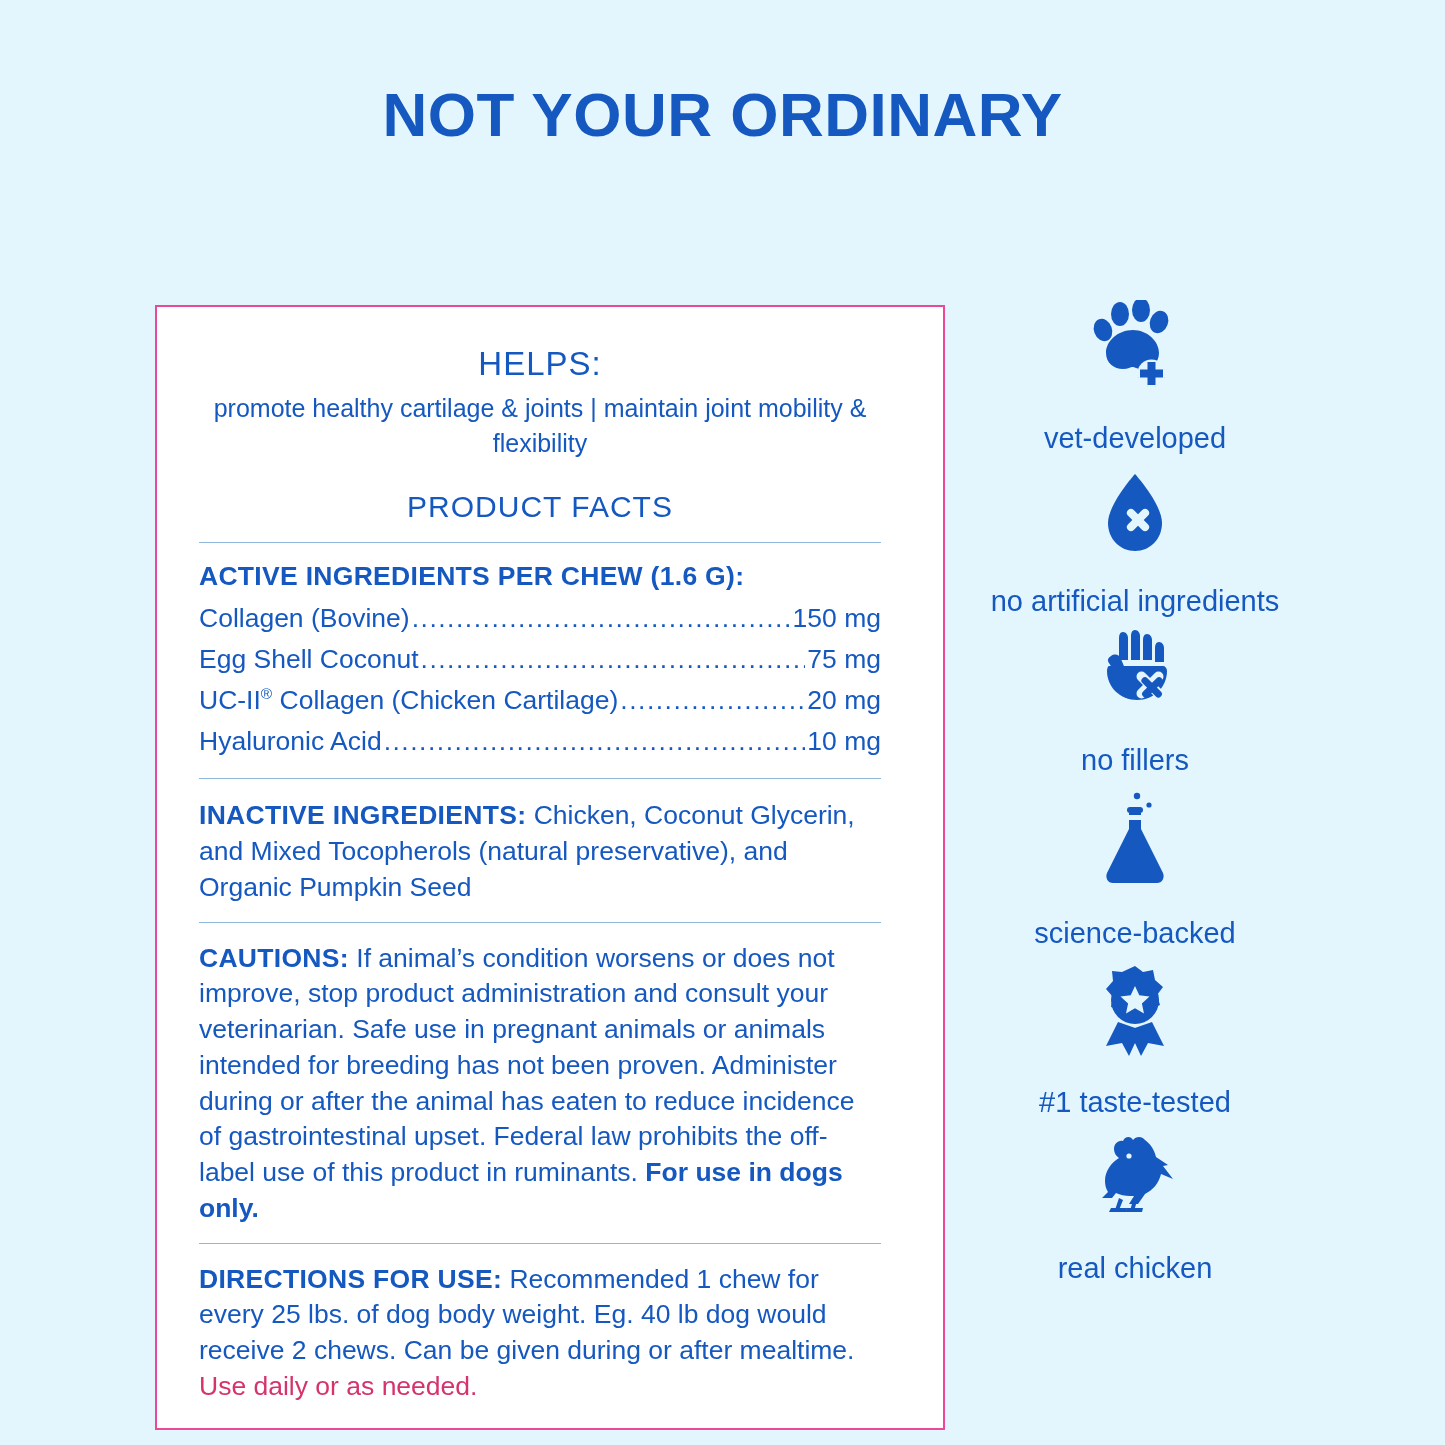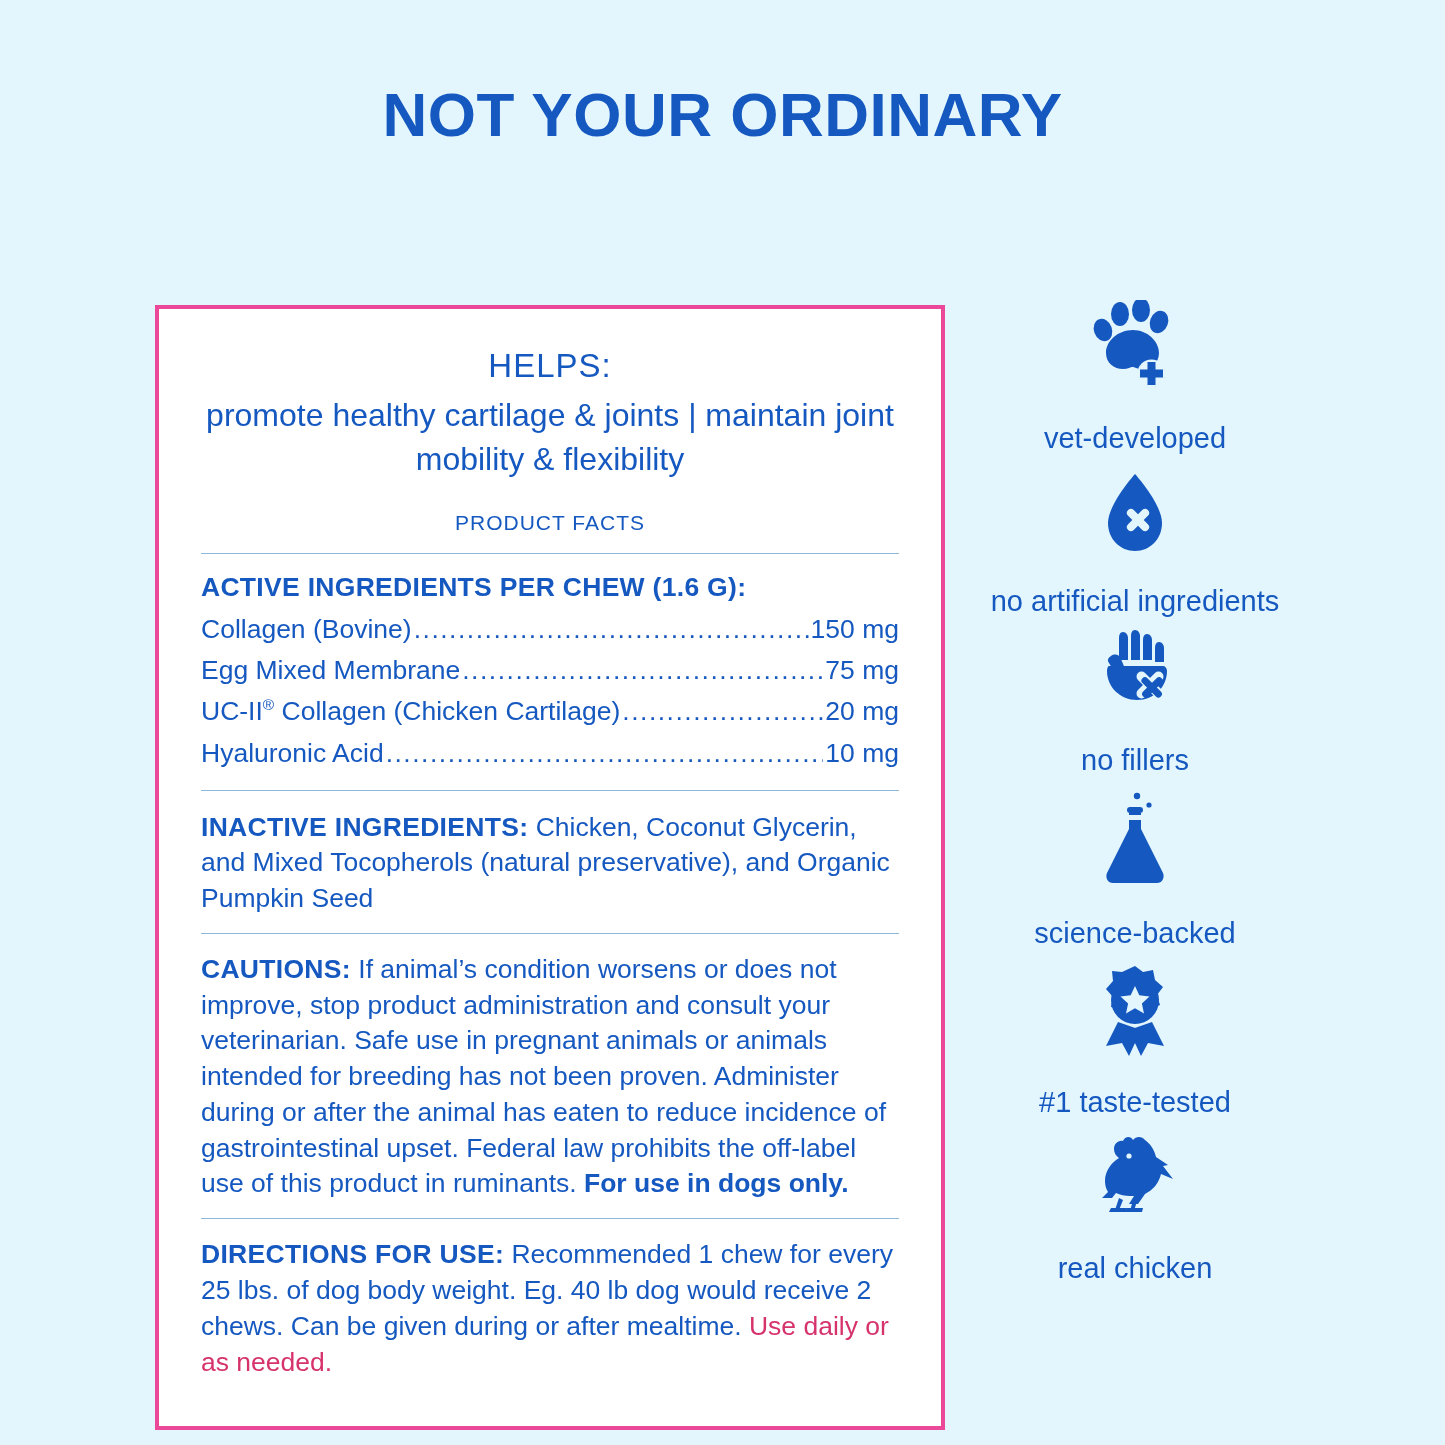--- a/index.html
+++ b/index.html
@@ -36,40 +36,40 @@
   .headline .l2 { display: block; }
 
   
   .facts-panel {
     position: absolute;
     left: 155px;
     top: 305px;
     width: 790px;
     height: 1125px;
     background: #ffffff;
-    border: 4px solid #ec4899;
-    padding: 38px 42px 0 42px;
+    border: 2px solid #ec4899;
+    padding: 38px 62px 0 42px;
   }
 
   .helps-title {
     text-align: center;
     font-size: 33px;
     letter-spacing: 1px;
     color: #1558c0;
     margin-bottom: 8px;
   }
   .helps-body {
     text-align: center;
-    font-size: 32px;
+    font-size: 25px;
     line-height: 1.38;
     color: #1558c0;
   }
   .product-facts {
     text-align: center;
-    font-size: 21px;
+    font-size: 30px;
     letter-spacing: 1px;
     color: #1558c0;
     margin-top: 30px;
     margin-bottom: 18px;
   }
 
   .rule {
     height: 1px;
     background: #8fb8dd;
     width: 100%;
@@ -180,21 +180,21 @@
 
     <div class="sec-head">ACTIVE INGREDIENTS PER CHEW (1.6 G):</div>
 
     <div class="active-list">
       <div class="ing-row">
         <span class="ing-name">Collagen (Bovine)</span>
         <span class="ing-dots">........................................................................</span>
         <span class="ing-amt">150 mg</span>
       </div>
       <div class="ing-row">
-        <span class="ing-name">Egg Mixed Membrane</span>
+        <span class="ing-name">Egg Shell Coconut</span>
         <span class="ing-dots">........................................................................</span>
         <span class="ing-amt">75 mg</span>
       </div>
       <div class="ing-row">
         <span class="ing-name">UC-II<sup>®</sup> Collagen (Chicken Cartilage)</span>
         <span class="ing-dots">........................................................................</span>
         <span class="ing-amt">20 mg</span>
       </div>
       <div class="ing-row">
         <span class="ing-name">Hyaluronic Acid</span>

